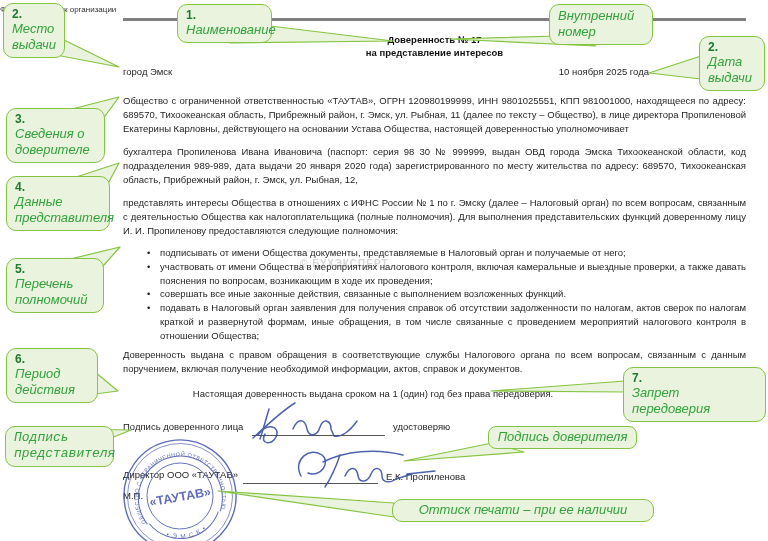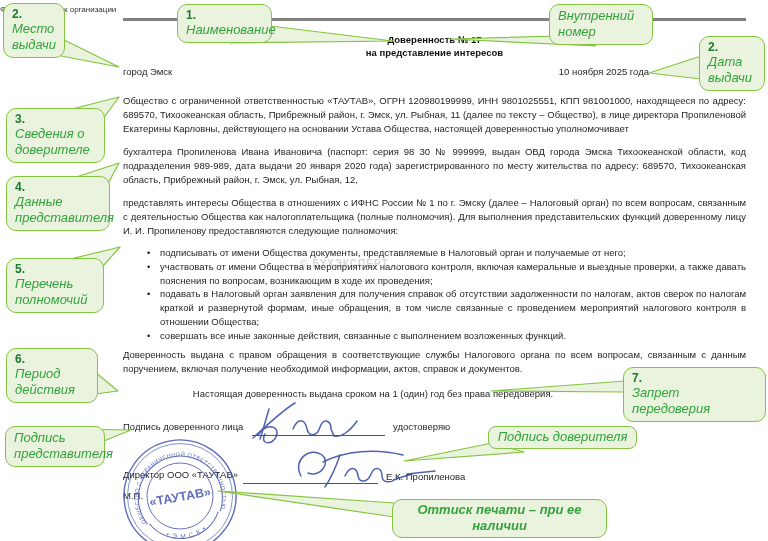--- a/index.html
+++ b/index.html
@@ -61,22 +61,22 @@
     <span class="date">10 ноября 2025 года</span>
   </div>
 
   <div class="para p1">Общество с ограниченной ответственностью «ТАУТАВ», ОГРН 120980199999, ИНН 9801025551, КПП 981001000, находящееся по адресу: 689570, Тихоокеанская область, Прибрежный район, г. Эмск, ул. Рыбная, 11 (далее по тексту – Общество), в лице директора Пропиленовой Екатерины Карловны, действующего на основании Устава Общества, настоящей доверенностью уполномочивает</div>
   <div class="para p2">бухгалтера Пропиленова Ивана Ивановича (паспорт: серия 98 30 № 999999, выдан ОВД города Эмска Тихоокеанской области, код подразделения 989-989, дата выдачи 20 января 2020 года) зарегистрированного по месту жительства по адресу: 689570, Тихоокеанская область, Прибрежный район, г. Эмск, ул. Рыбная, 12,</div>
   <div class="para p3">представлять интересы Общества в отношениях с ИФНС России № 1 по г. Эмску (далее – Налоговый орган) по всем вопросам, связанным с деятельностью Общества как налогоплательщика (полные полномочия). Для выполнения представительских функций доверенному лицу И. И. Пропиленову предоставляются следующие полномочия:</div>
 
   <ul class="bullets">
     <li>подписывать от имени Общества документы, представляемые в Налоговый орган и получаемые от него;</li>
     <li>участвовать от имени Общества в мероприятиях налогового контроля, включая камеральные и выездные проверки, а также давать пояснения по вопросам, возникающим в ходе их проведения;</li>
+    <li>совершать все иные законные действия, связанные с выполнением возложенных функций.</li>
     <li>подавать в Налоговый орган заявления для получения справок об отсутствии задолженности по налогам, актов сверок по налогам краткой и развернутой формам, иные обращения, в том числе связанные с проведением мероприятий налогового контроля в отношении Общества;</li>
-    <li>совершать все иные законные действия, связанные с выполнением возложенных функций.</li>
   </ul>
 
   <div class="para p4">Доверенность выдана с правом обращения в соответствующие службы Налогового органа по всем вопросам, связанным с данным поручением, включая получение необходимой информации, актов, справок и документов.</div>
   <div class="para p5">Настоящая доверенность выдана сроком на 1 (один) год без права передоверия.</div>
 
   <div class="siglabel" style="left:123px; top:421px;">Подпись доверенного лица</div>
   <div class="sigline" style="left:252px; top:435px; width:133px;"></div>
   <div class="siglabel" style="left:393px; top:421px;">удостоверяю</div>
 
   <div class="siglabel" style="left:123px; top:469px;">Директор ООО «ТАУТАВ»</div>
@@ -175,28 +175,28 @@
   <div class="callout" style="left:6px; top:348px; width:92px;">
     <div class="co-num">6.</div>
     <div class="co-label">Период действия</div>
   </div>
 
   <div class="callout" style="left:623px; top:367px; width:143px;">
     <div class="co-num">7.</div>
     <div class="co-label">Запрет передоверия</div>
   </div>
 
-  <div class="callout" style="left:5px; top:426px; width:100px;">
+  <div class="callout" style="left:5px; top:426px; width:109px;font-family:Liberation Mono, monospace;">
     <div class="co-num"></div>
     <div class="co-label">Подпись представителя</div>
   </div>
 
   <div class="callout" style="left:488px; top:426px; width:149px; padding-top:2px; padding-bottom:3px;border-radius:8px;">
     <div class="co-num"></div>
     <div class="co-label" style="text-align:center;">Подпись доверителя</div>
   </div>
 
-  <div class="callout" style="left:392px; top:499px; width:215px; padding-top:2px; padding-bottom:3px;font-weight:bold;">
+  <div class="callout" style="left:392px; top:499px; width:262px; padding-top:2px; padding-bottom:3px;">
     <div class="co-num"></div>
     <div class="co-label" style="text-align:center;">Оттиск печати – при ее наличии</div>
   </div>
 
 </div>
 
 </body></html>

